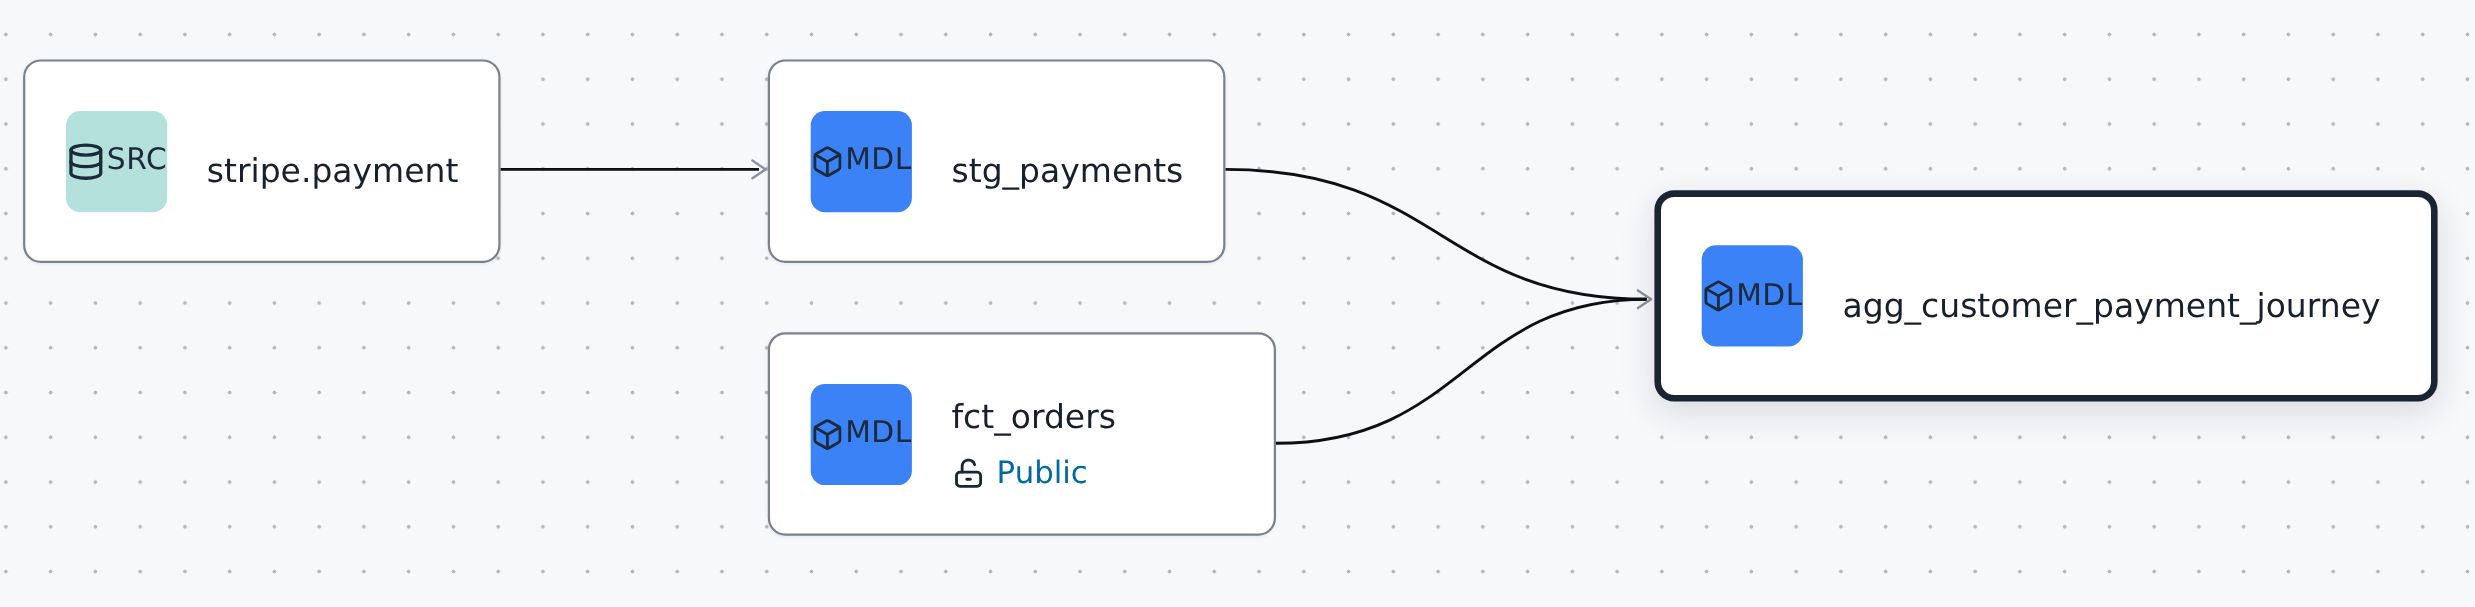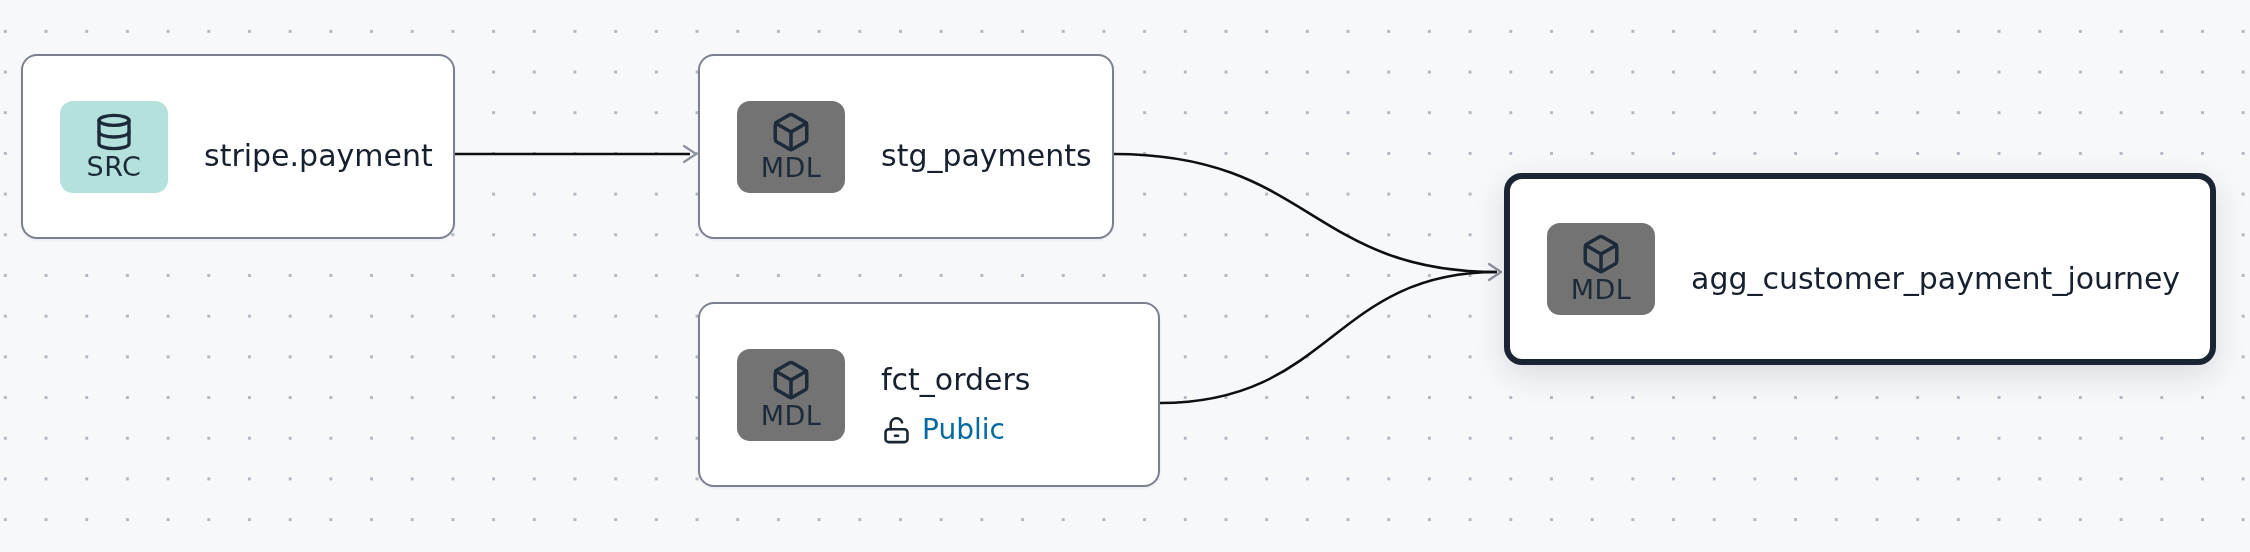--- a/index.html
+++ b/index.html
@@ -29,29 +29,29 @@
     align-items:center;
     padding:0 40px 0 37px;
     gap:36px;
   }
   .node.selected{
     border:6.5px solid #1a2432;
     border-radius:18px;
     box-shadow:0 10px 32px rgba(22,32,50,.13);
   }
   .badge{
-    width:108px;height:92px;
+    width:92px;height:92px;
     border-radius:13px;
     flex:none;
-    display:flex;flex-direction:column;
+    display:flex;flex-direction:row;
     align-items:center;justify-content:center;
     gap:1px;
   }
   .badge.src{background:#b5e1dc;}
-  .badge.mdl{background:#737373;}
+  .badge.mdl{background:#3b82f6;}
   .badge-label{
     font-size:27px;line-height:1.05;
     color:#1c2a3a;font-weight:500;letter-spacing:.5px;
   }
   .badge-icon{display:block;}
   .node-title{
     font-size:30px;font-weight:500;line-height:1.15;
     color:#16202e;white-space:nowrap;margin-top:20px;
   }
   .text-col{display:flex;flex-direction:column;gap:18px;}

